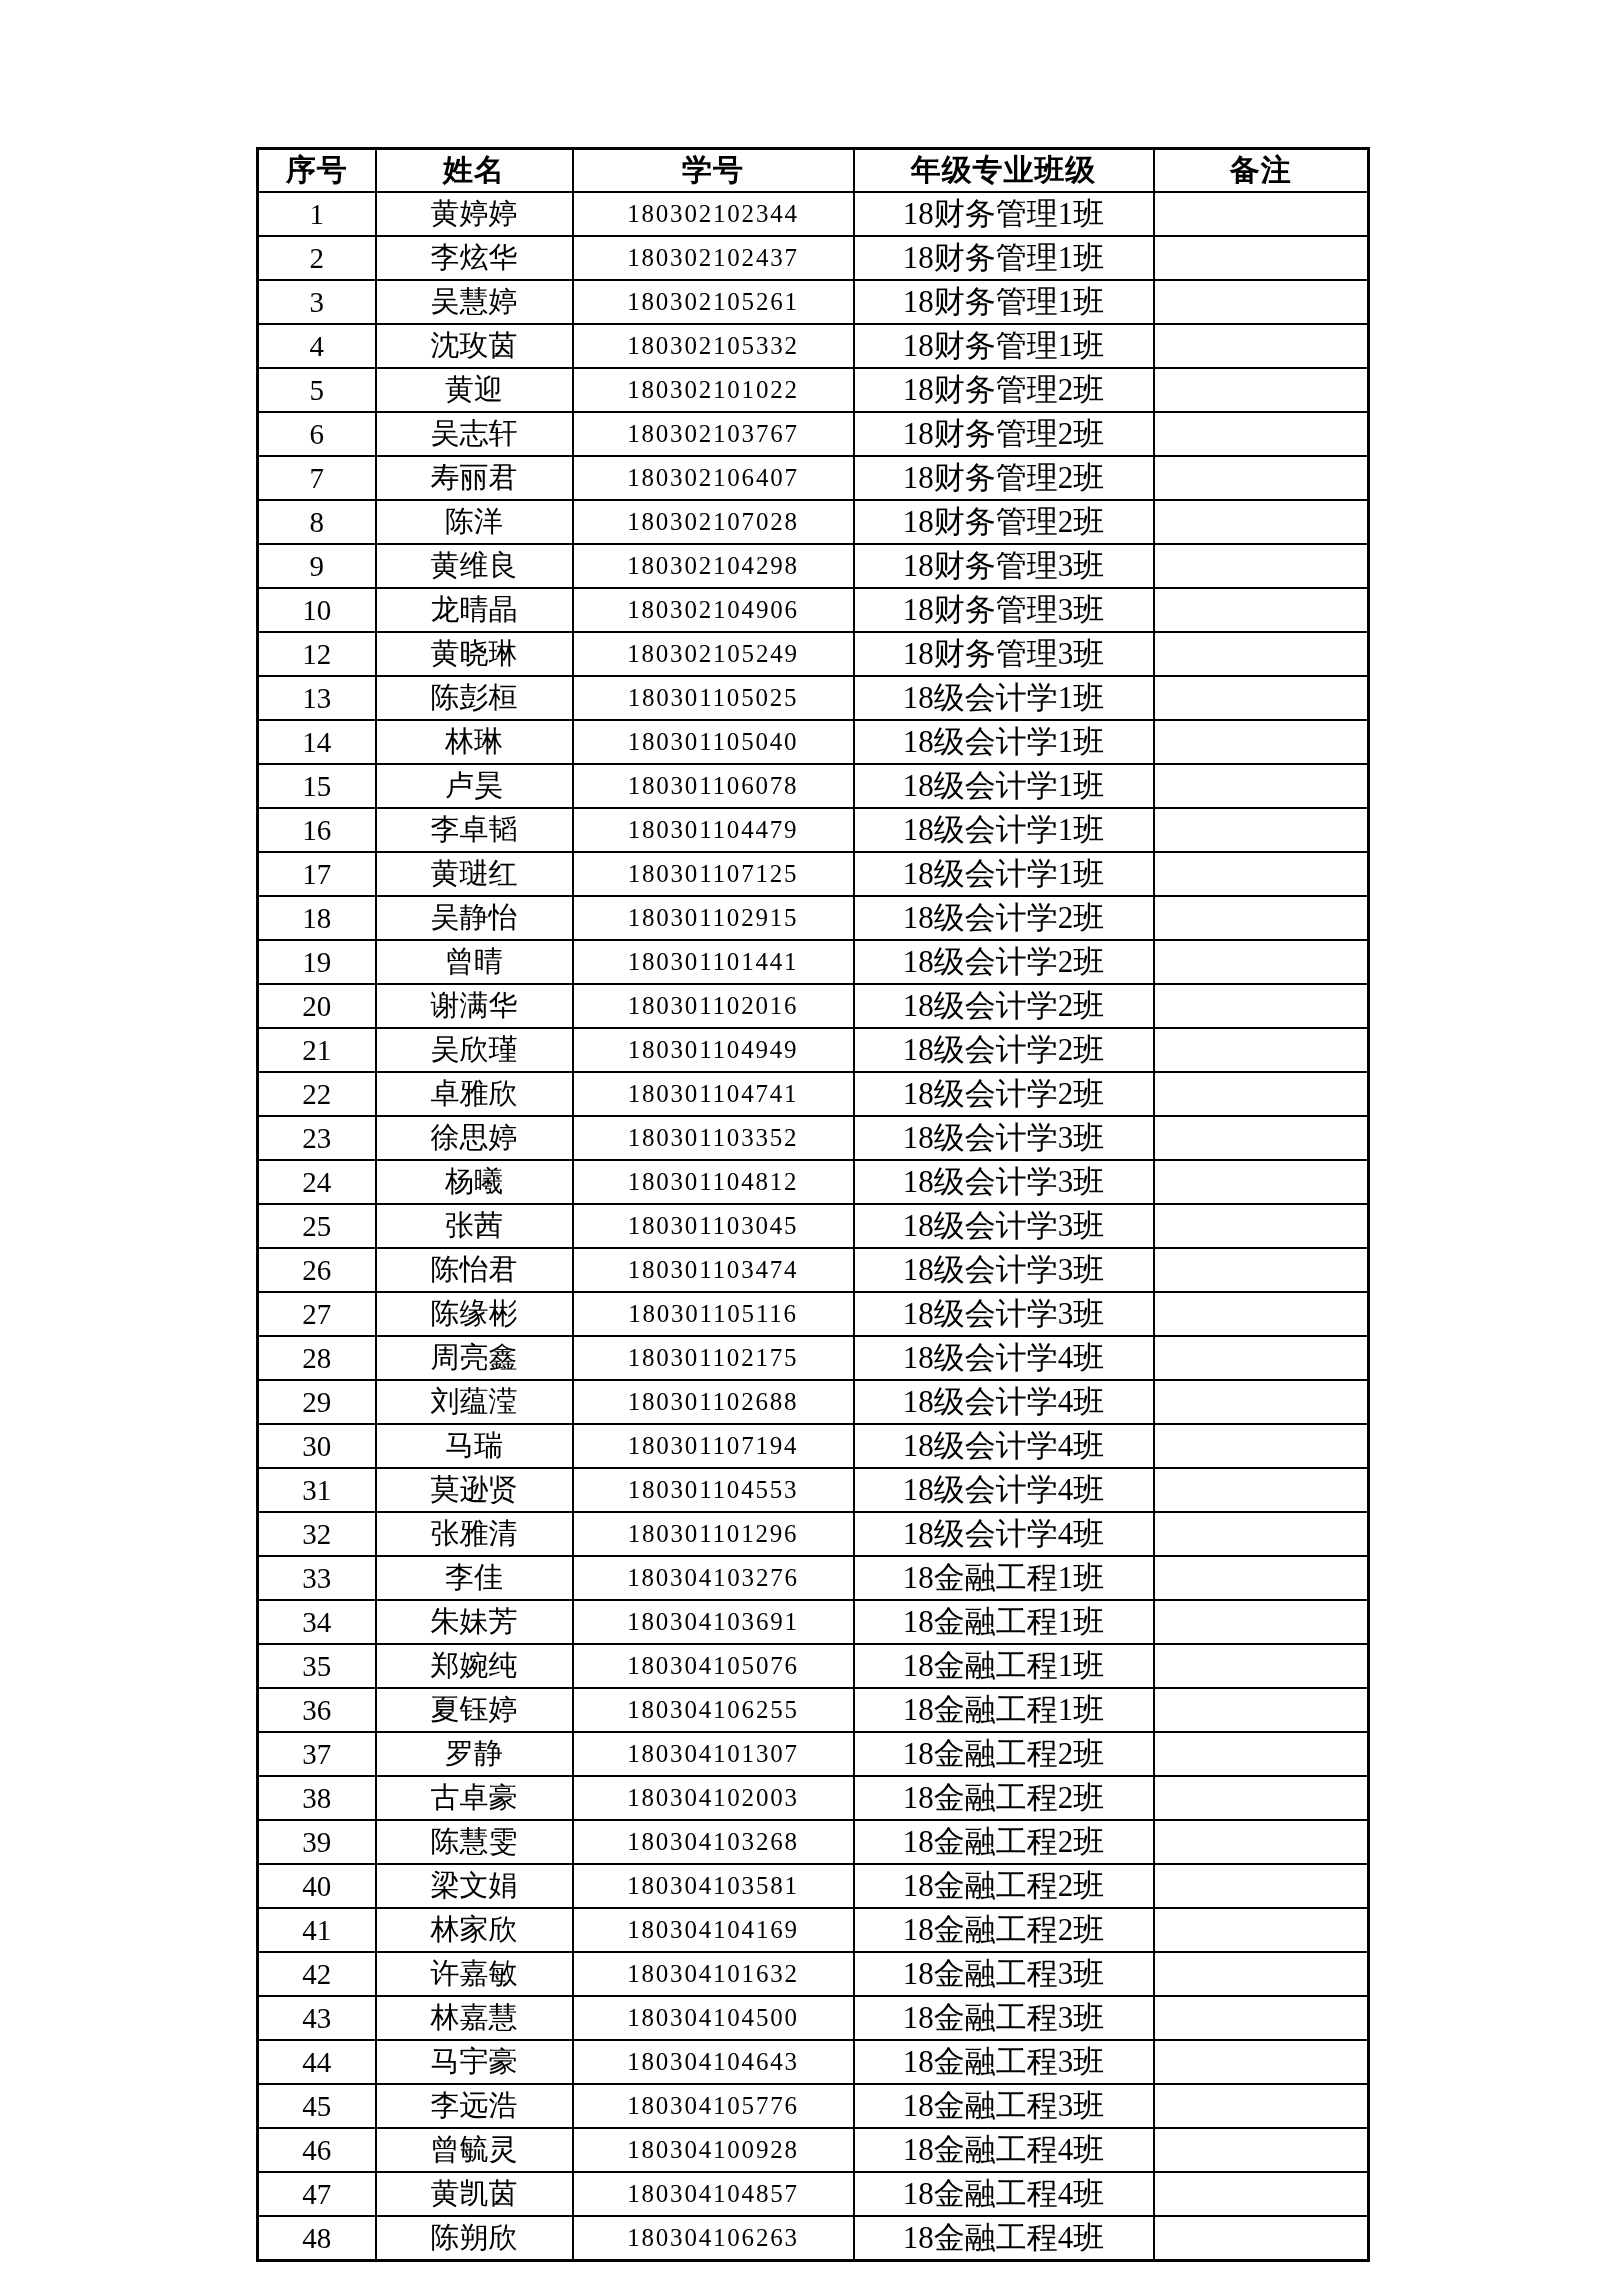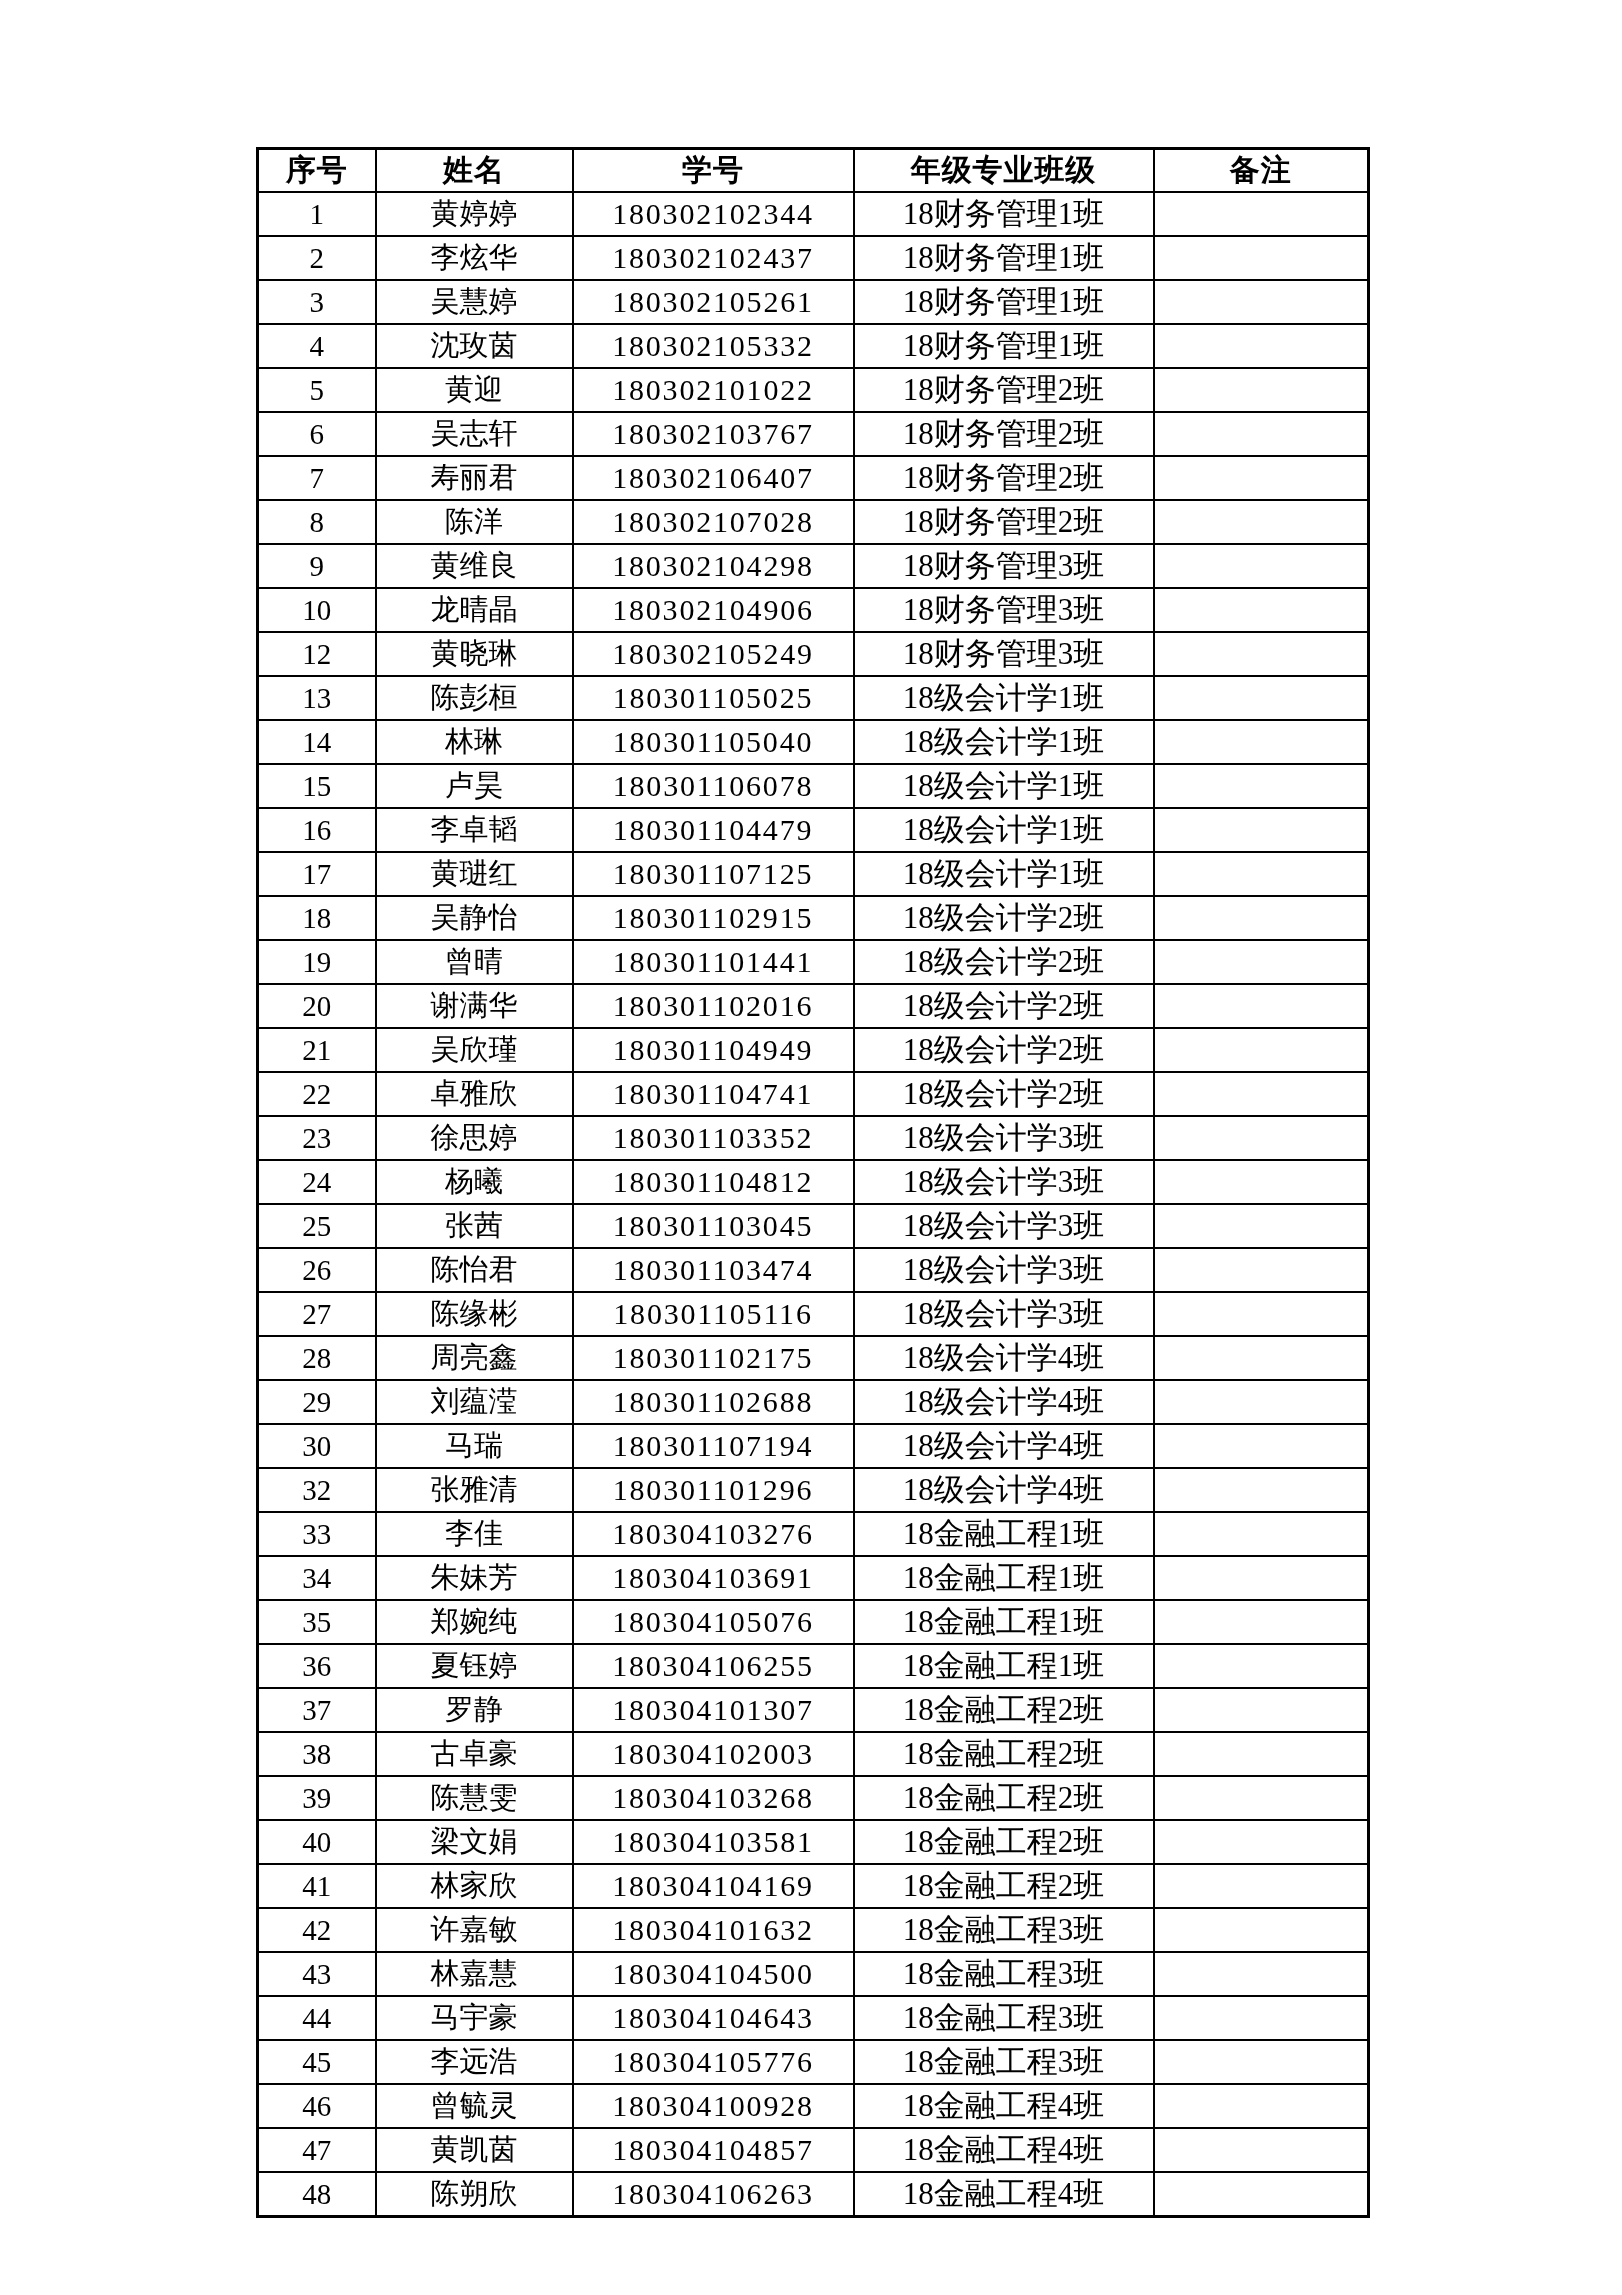--- a/index.html
+++ b/index.html
@@ -52,21 +52,21 @@
     letter-spacing: 0.9px;
   }
   td.cell-index {
     font-size: 29px;
   }
   td.cell-name {
     font-size: 29px;
     border-radius: 10px;
   }
   td.cell-sid {
-    font-size: 30px;
+    font-size: 25px;
     letter-spacing: 1.8px;
     margin-left: 40px;
   }
   td.cell-class {
     font-size: 31px;
   }
   td.cell-note {
     font-size: 27px;
   }
 </style>
@@ -289,20 +289,27 @@
           <td class="cell-note"></td>
         </tr>
         <tr>
           <td class="cell-index">30</td>
           <td class="cell-name">马瑞</td>
           <td class="cell-sid">180301107194</td>
           <td class="cell-class">18级会计学4班</td>
           <td class="cell-note"></td>
         </tr>
         <tr>
+          <td class="cell-index">31</td>
+          <td class="cell-name">莫逊贤</td>
+          <td class="cell-sid">180301104553</td>
+          <td class="cell-class">18级会计学4班</td>
+          <td class="cell-note"></td>
+        </tr>
+        <tr>
           <td class="cell-index">32</td>
           <td class="cell-name">张雅清</td>
           <td class="cell-sid">180301101296</td>
           <td class="cell-class">18级会计学4班</td>
           <td class="cell-note"></td>
         </tr>
         <tr>
           <td class="cell-index">33</td>
           <td class="cell-name">李佳</td>
           <td class="cell-sid">180304103276</td>

